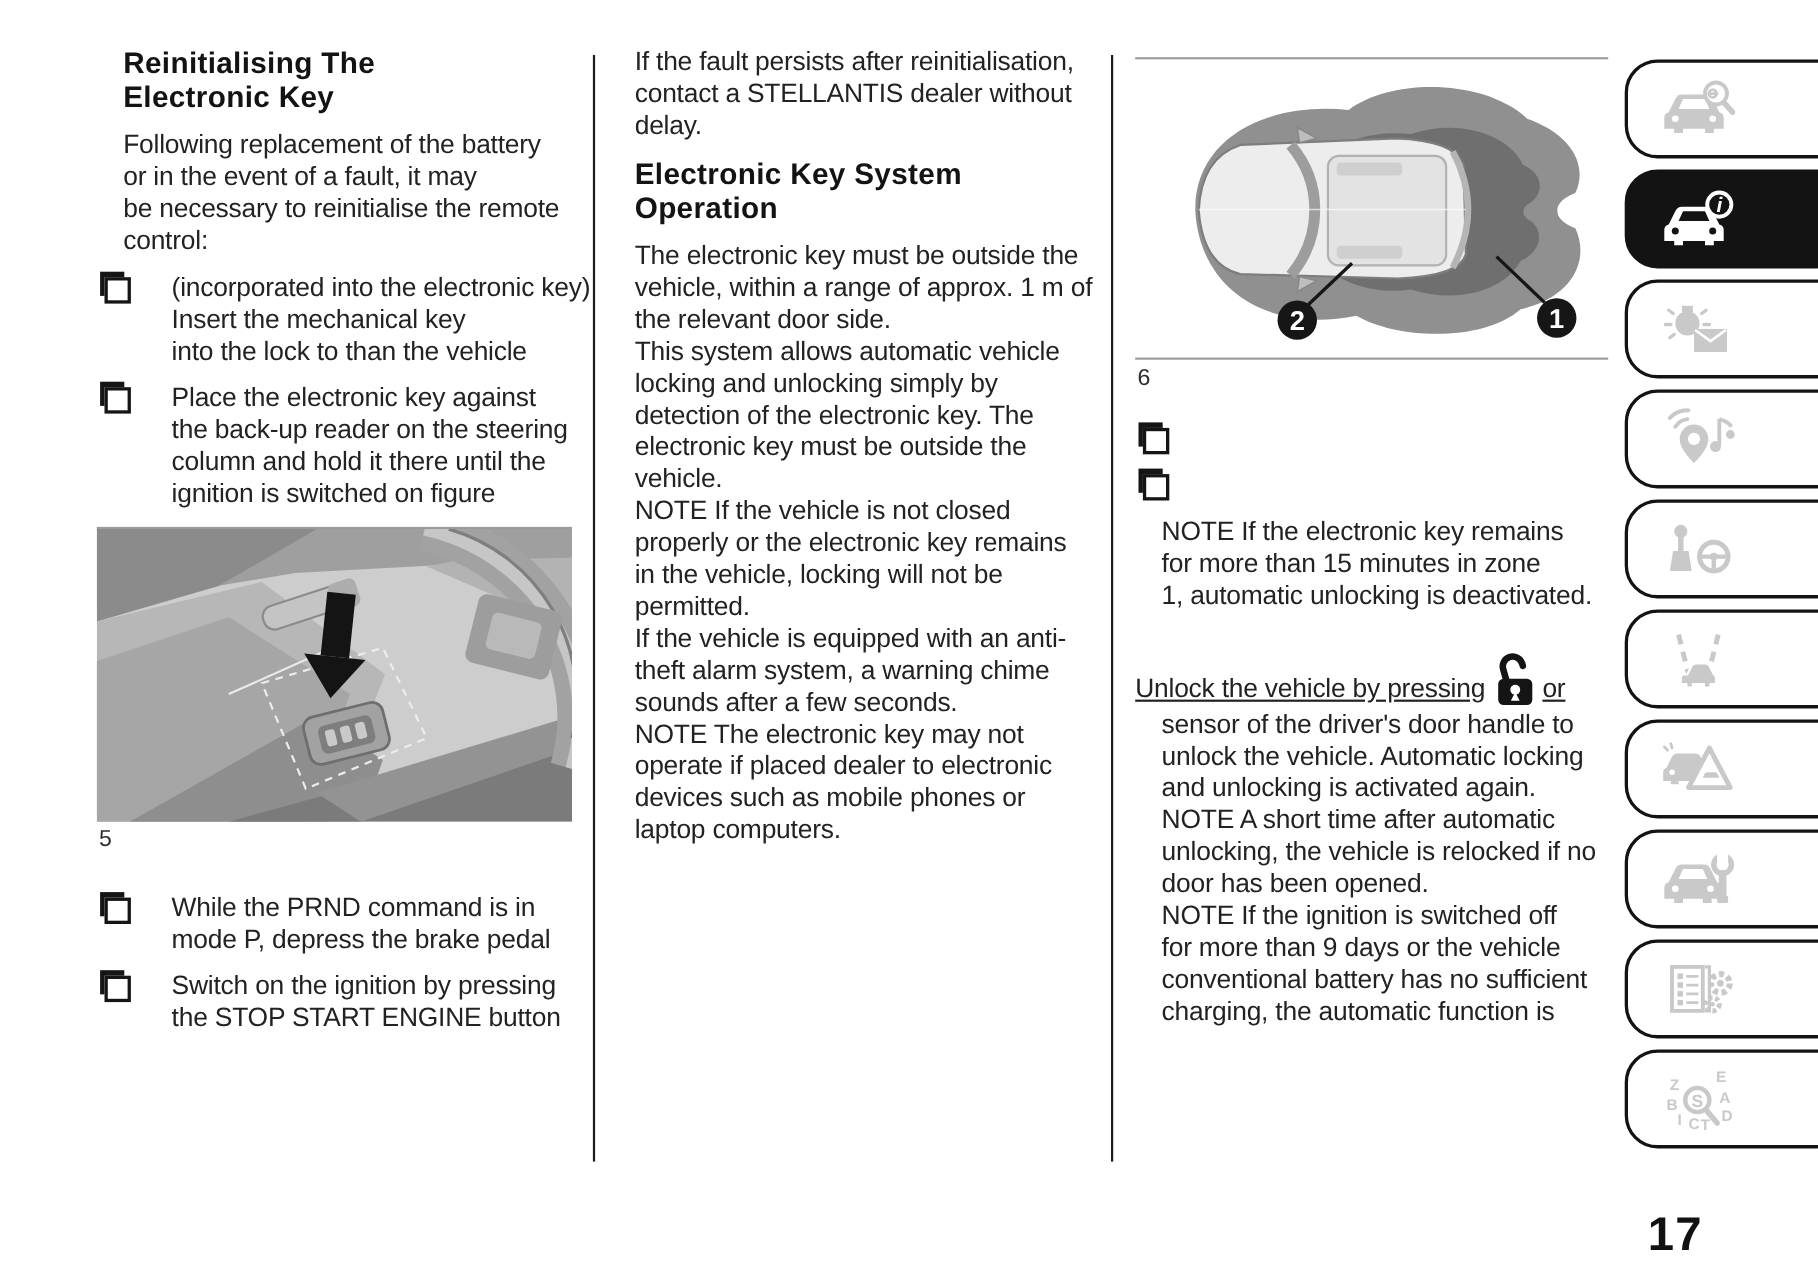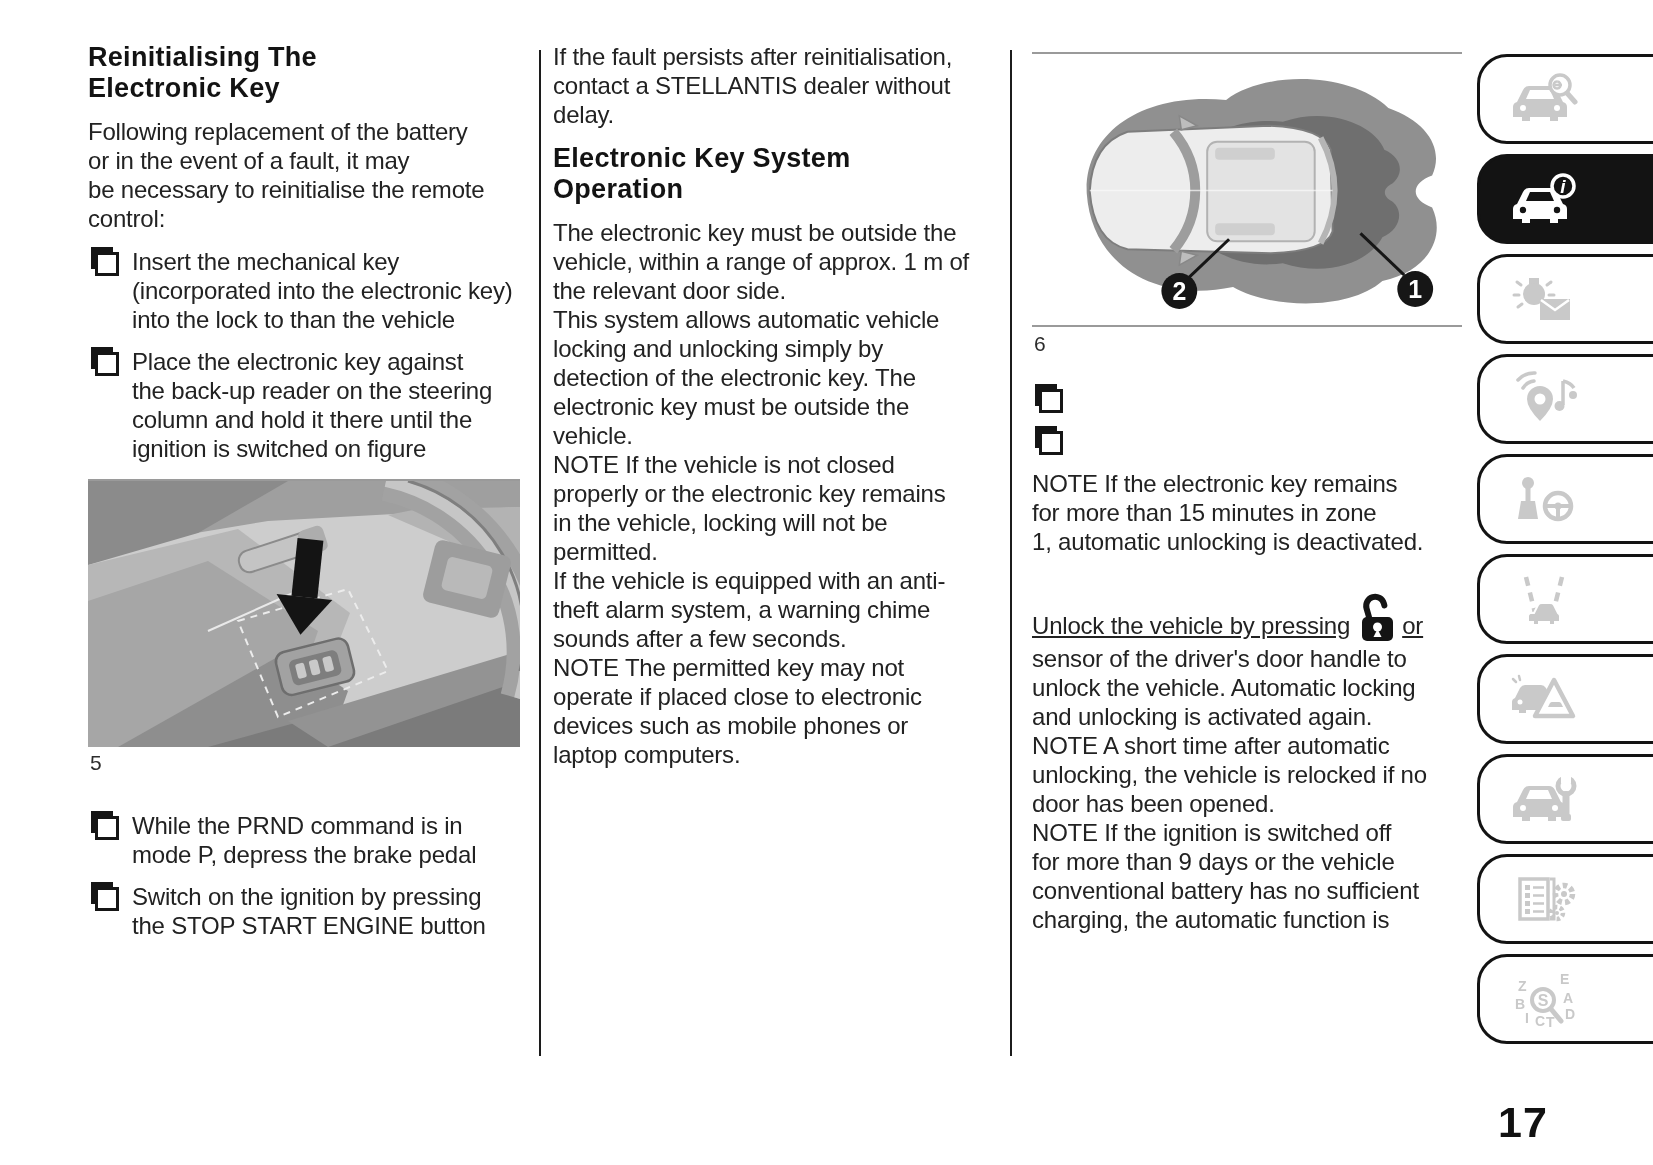--- a/index.html
+++ b/index.html
@@ -8,21 +8,21 @@
     background:#ffffff;color:#1d1d1d;
     font-family:"Liberation Sans","DejaVu Sans",sans-serif;
   }
   .divider{position:absolute;top:50px;width:2px;height:1006px;background:#1c1c1c;}
   #divider1{left:539px;}
   #divider2{left:1010px;}
   .col{position:absolute;}
   #col1{left:88px;top:42px;width:432px;}
   #col2{left:553px;top:42px;width:436px;}
   #col3{left:1032px;top:52px;width:430px;}
-  .ln{font-size:24px;line-height:29px;letter-spacing:-0.2px;white-space:nowrap;color:#222;}
+  .ln{font-size:24px;line-height:29px;letter-spacing:-0.2px;white-space:nowrap;color:#222;margin-left:24px;}
   .heading{margin:0 0 13px 0;}
   .heading .ln{font-size:27px;line-height:31px;font-weight:700;letter-spacing:0.3px;color:#131313;}
   .para{margin:0 0 14px 0;}
   .bullet{display:flex;margin:0 0 13px 0;}
   .cb{flex:0 0 auto;width:18px;height:18px;border:3px solid #151515;background:#fff;
       box-shadow:-5px -6px 0 -1px #151515;margin:5px 13px 0 7px;}
   .figwrap{margin-top:16px;}
   .hairline{height:2px;background:#9a9a9a;}
   .figcap{font-size:21px;line-height:24px;color:#2c2c2c;margin:5px 0 0 2px;}
   #fig5-block{margin-bottom:36px;}
@@ -60,22 +60,22 @@
   <div class="para">
       <div class="ln">Following replacement of the battery</div>
       <div class="ln">or in the event of a fault, it may</div>
       <div class="ln">be necessary to reinitialise the remote</div>
       <div class="ln">control:</div>
     </div>
 
   <div class="bullet">
     <span class="cb"></span>
     <div>
+        <div class="ln">(incorporated into the electronic key)</div>
         <div class="ln">Insert the mechanical key</div>
-        <div class="ln">(incorporated into the electronic key)</div>
         <div class="ln">into the lock to than the vehicle</div>
       </div>
   </div>
   <div class="bullet">
     <span class="cb"></span>
     <div>
         <div class="ln">Place the electronic key against</div>
         <div class="ln">the back-up reader on the steering</div>
         <div class="ln">column and hold it there until the</div>
         <div class="ln">ignition is switched on figure</div>
@@ -155,22 +155,22 @@
       <div class="ln">detection of the electronic key. The</div>
       <div class="ln">electronic key must be outside the</div>
       <div class="ln">vehicle.</div>
       <div class="ln">NOTE If the vehicle is not closed</div>
       <div class="ln">properly or the electronic key remains</div>
       <div class="ln">in the vehicle, locking will not be</div>
       <div class="ln">permitted.</div>
       <div class="ln">If the vehicle is equipped with an anti-</div>
       <div class="ln">theft alarm system, a warning chime</div>
       <div class="ln">sounds after a few seconds.</div>
-      <div class="ln">NOTE The permitted key may not</div>
-      <div class="ln">operate if placed close to electronic</div>
+      <div class="ln">NOTE The electronic key may not</div>
+      <div class="ln">operate if placed dealer to electronic</div>
       <div class="ln">devices such as mobile phones or</div>
       <div class="ln">laptop computers.</div>
     </div>
 </div>
 
 <div class="col" id="col3">
 
   <div>
     <div class="hairline"></div>
     <svg class="figsvg fig6" width="430" height="271" viewBox="0 0 432 272">

